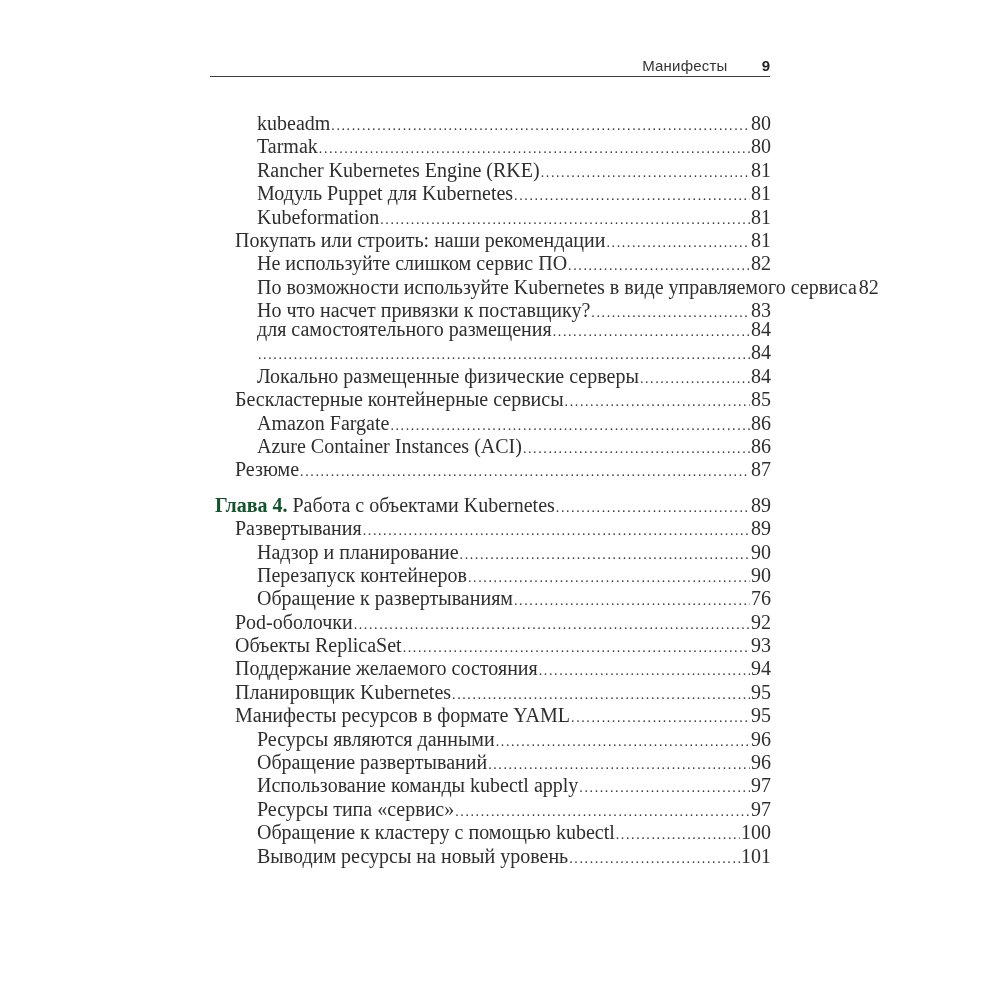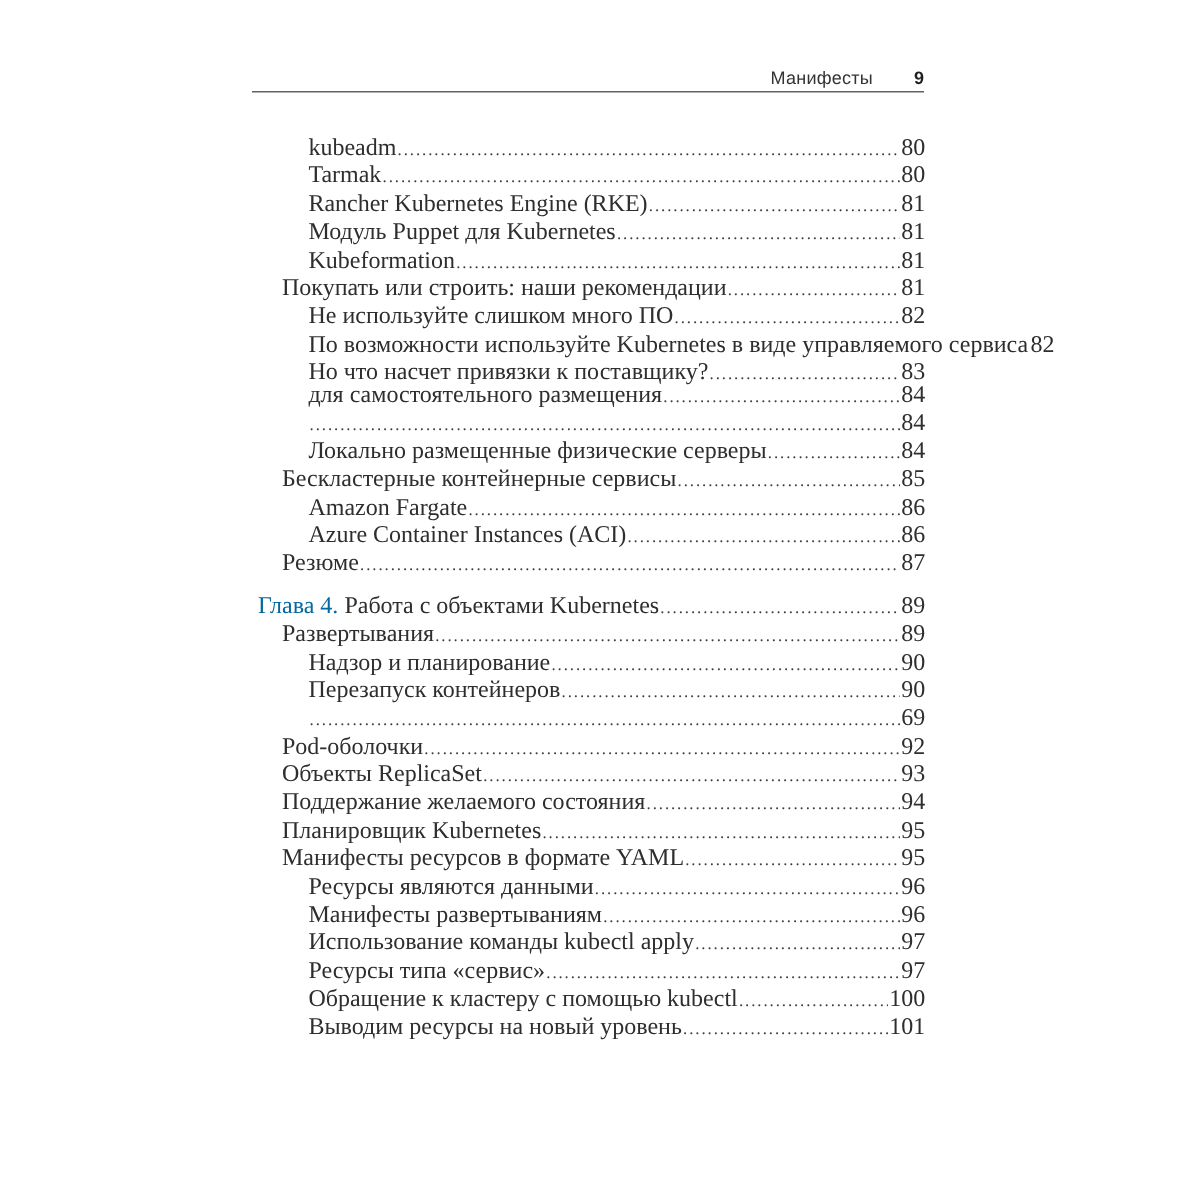--- a/index.html
+++ b/index.html
@@ -54,23 +54,23 @@
     align-items: baseline;
     height: 23.4px;
     line-height: 23.4px;
     white-space: nowrap;
   }
   .toc-row.level-1 { padding-left: 20px; }
   .toc-row.level-2 { padding-left: 42px; }
   .toc-row.gap-before { margin-top: 12px; }
   .toc-row.continuation { margin-top: -4.5px; }
   .toc-prefix {
-    font-weight: normal;
+    font-weight: bold;
     margin-right: 5px;
-    color: #0369a1;
+    color: #14532d;
   }
   .toc-prefix:empty { display: none; }
   .toc-label { flex-shrink: 0; }
   .toc-dots {
     flex: 1;
     overflow: hidden;
     white-space: nowrap;
     color: #3a3a3a;
     margin: 0 1px;
   }
@@ -122,21 +122,21 @@
     <span class="toc-page">81</span>
   </div>
       <div class="toc-row level-1">
 
     <span class="toc-label">Покупать или строить: наши рекомендации</span>
     <span class="toc-dots"></span>
     <span class="toc-page">81</span>
   </div>
       <div class="toc-row level-2">
 
-    <span class="toc-label">Не используйте слишком много ПО</span>
+    <span class="toc-label">Не используйте слишком сервис ПО</span>
     <span class="toc-dots"></span>
     <span class="toc-page">82</span>
   </div>
       <div class="toc-row level-2">
 
     <span class="toc-label">По возможности используйте Kubernetes в виде управляемого сервиса</span>
     <span class="toc-dots"></span>
     <span class="toc-page">82</span>
   </div>
       <div class="toc-row level-2">
@@ -205,22 +205,23 @@
     <span class="toc-page">90</span>
   </div>
       <div class="toc-row level-2">
 
     <span class="toc-label">Перезапуск контейнеров</span>
     <span class="toc-dots"></span>
     <span class="toc-page">90</span>
   </div>
       <div class="toc-row level-2">
 
-    <span class="toc-dots"></span>
-    <span class="toc-page">69</span>
+    <span class="toc-label">Обращение к развертываниям</span>
+    <span class="toc-dots"></span>
+    <span class="toc-page">76</span>
   </div>
       <div class="toc-row level-1">
 
     <span class="toc-label">Pod-оболочки</span>
     <span class="toc-dots"></span>
     <span class="toc-page">92</span>
   </div>
       <div class="toc-row level-1">
 
     <span class="toc-label">Объекты ReplicaSet</span>
@@ -246,21 +247,21 @@
     <span class="toc-page">95</span>
   </div>
       <div class="toc-row level-2">
 
     <span class="toc-label">Ресурсы являются данными</span>
     <span class="toc-dots"></span>
     <span class="toc-page">96</span>
   </div>
       <div class="toc-row level-2">
 
-    <span class="toc-label">Манифесты развертываниям</span>
+    <span class="toc-label">Обращение развертываний</span>
     <span class="toc-dots"></span>
     <span class="toc-page">96</span>
   </div>
       <div class="toc-row level-2">
 
     <span class="toc-label">Использование команды kubectl apply</span>
     <span class="toc-dots"></span>
     <span class="toc-page">97</span>
   </div>
       <div class="toc-row level-2">

